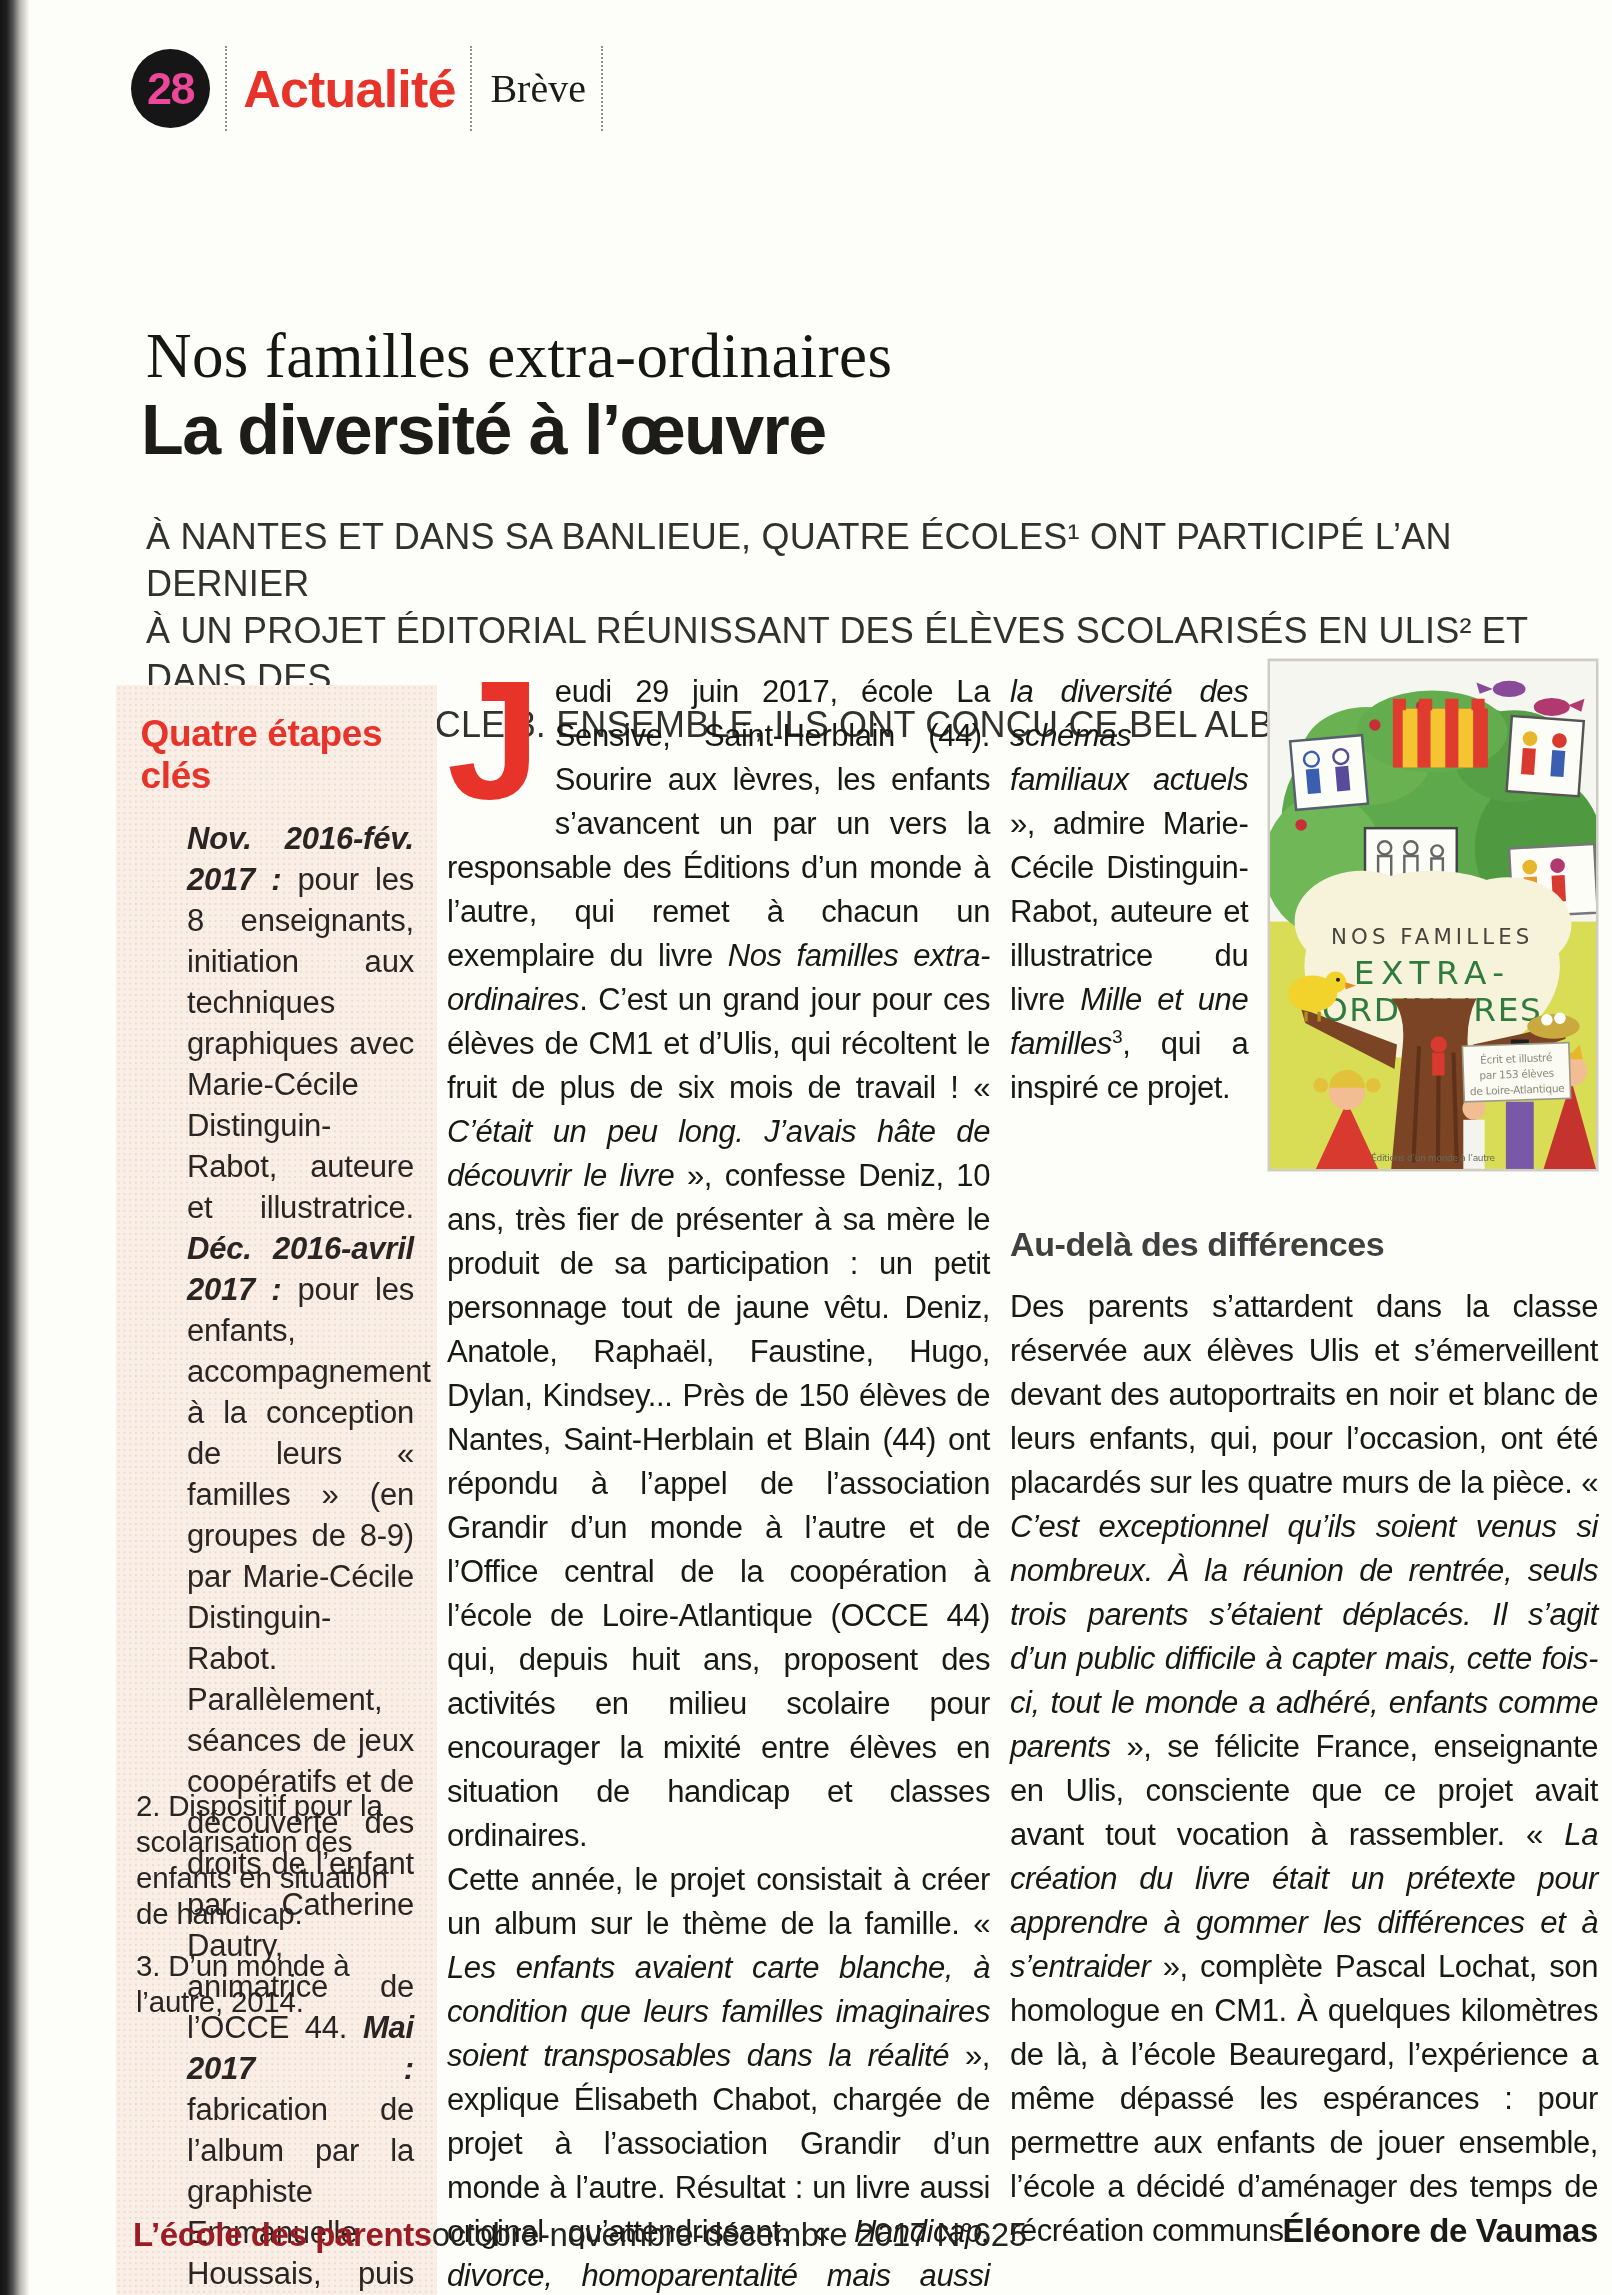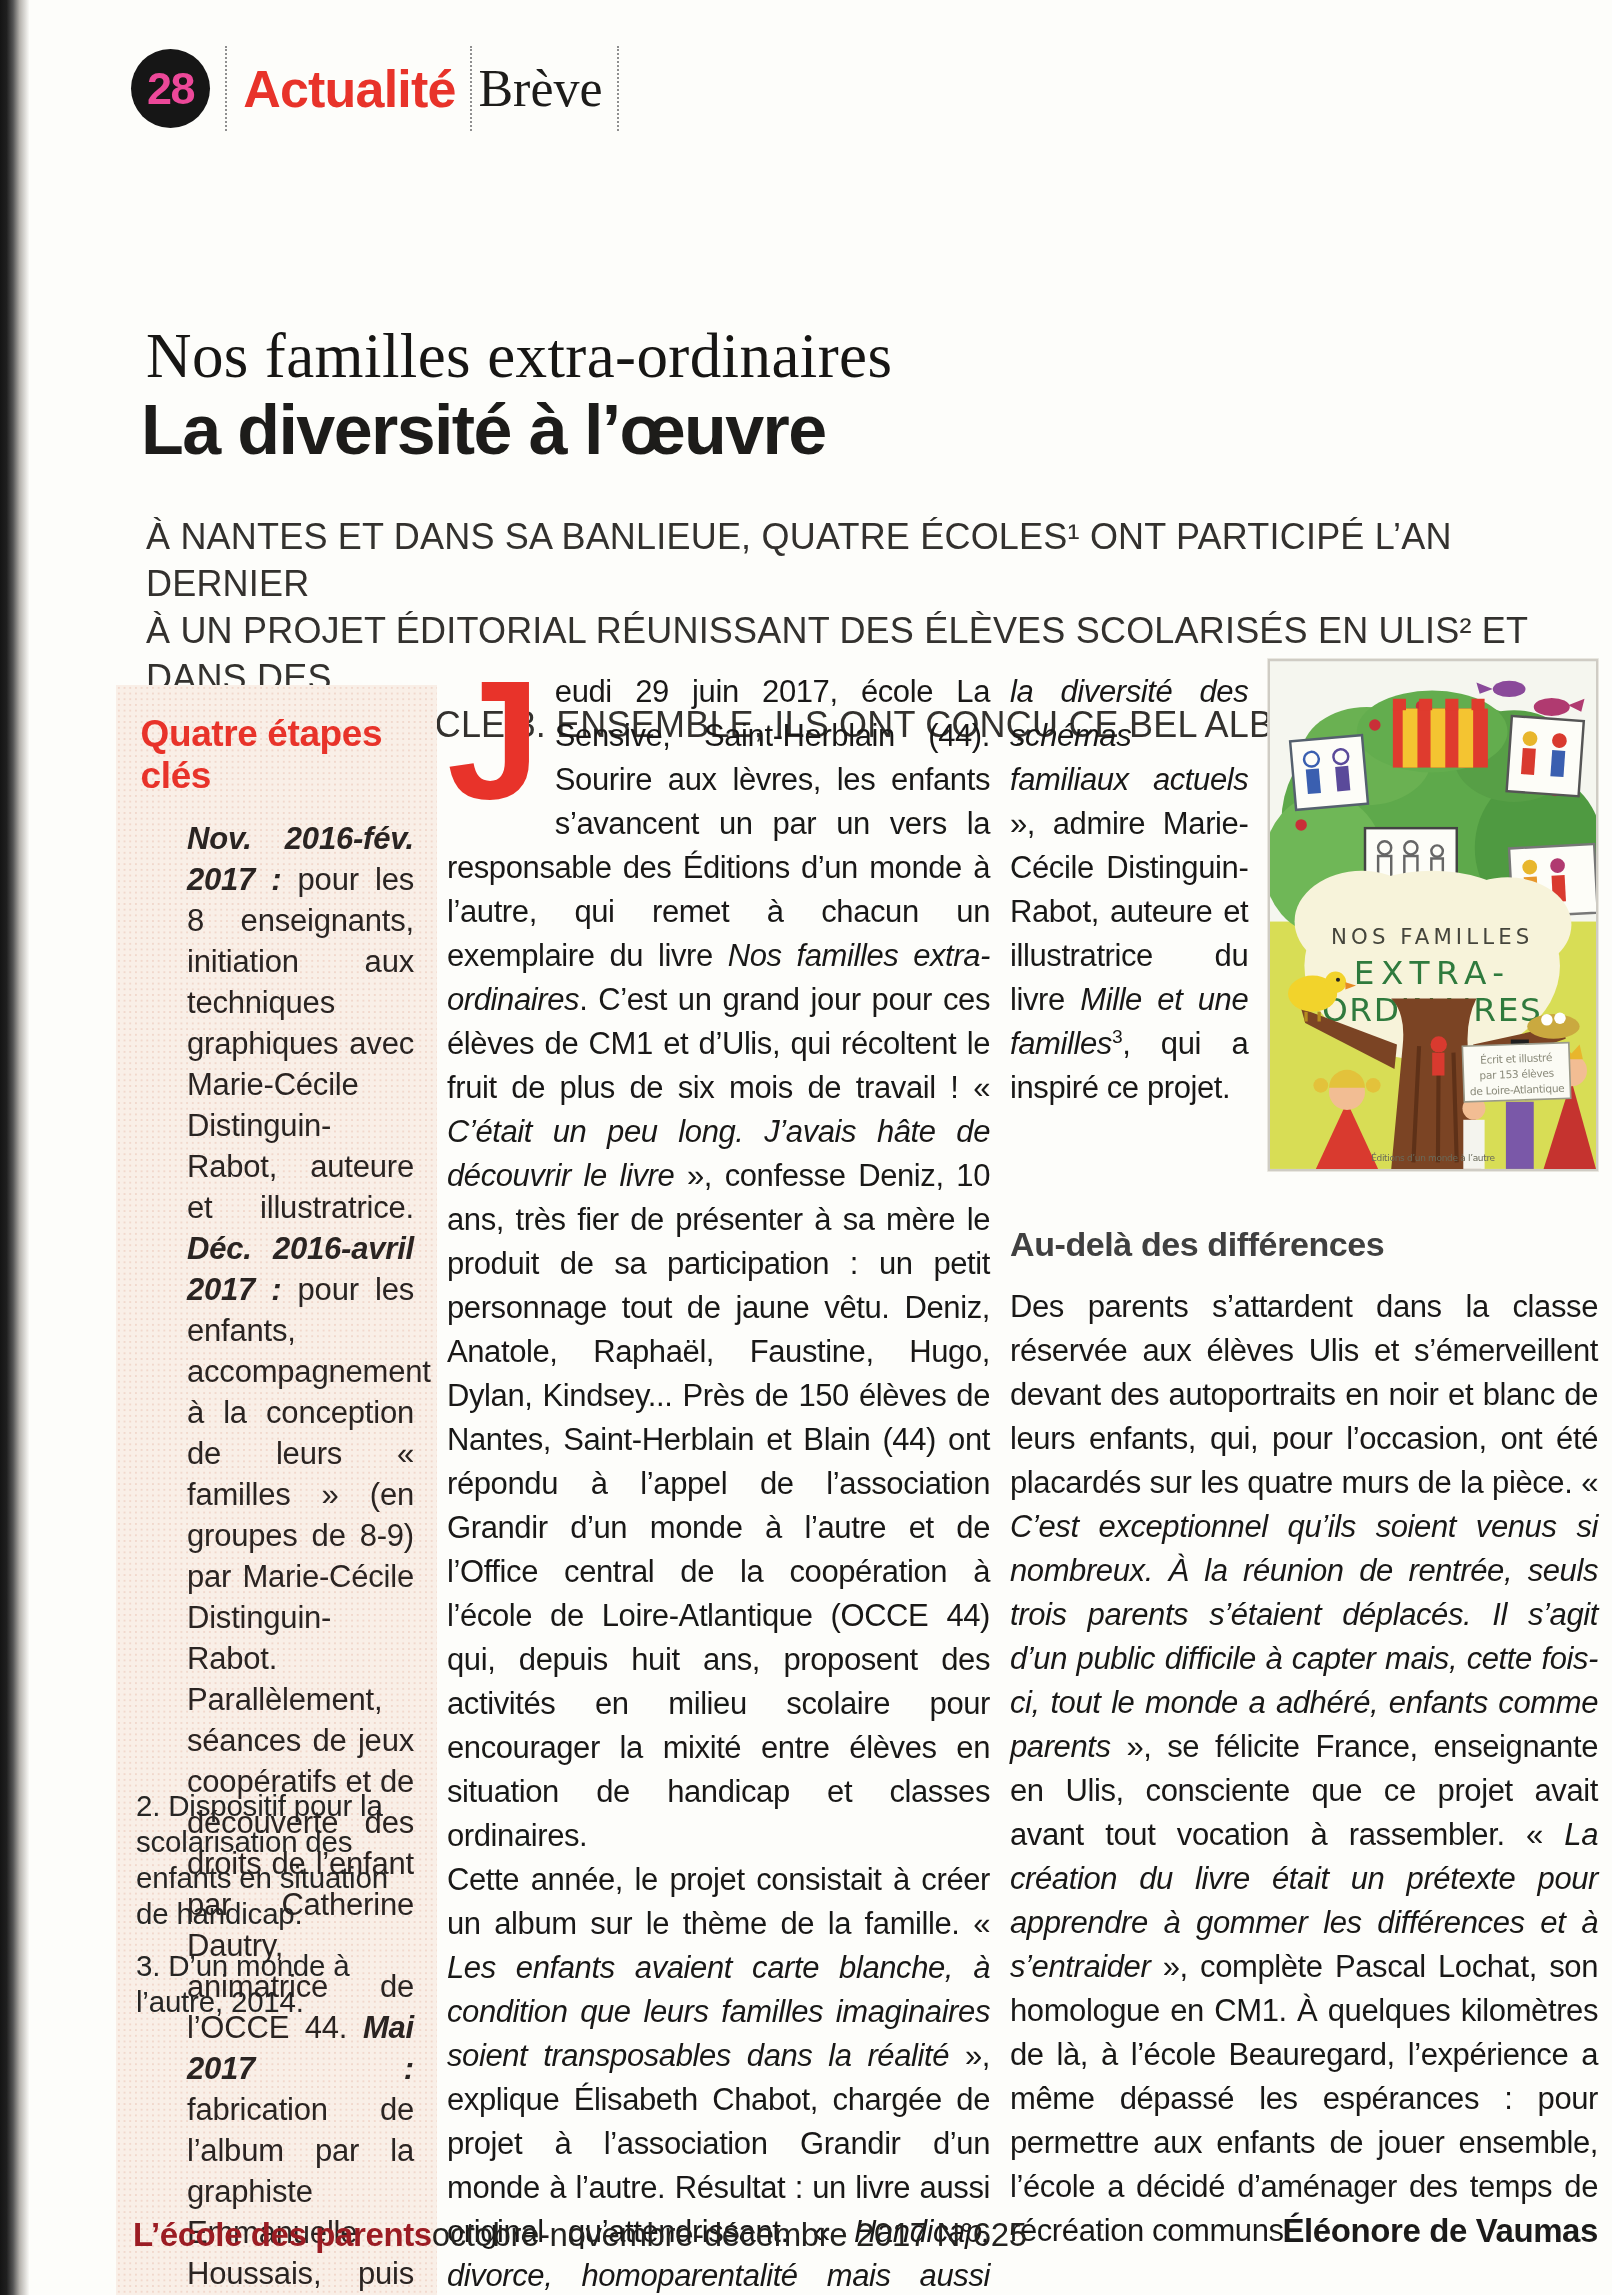--- a/index.html
+++ b/index.html
@@ -22,21 +22,21 @@
   .page-badge{
     width:79px;height:79px;border-radius:50%;background:#161616;
     display:flex;align-items:center;justify-content:center;
     color:#ec4899;font-weight:bold;font-size:45px;letter-spacing:-1.6px;
   }
   .vdot{width:0;height:85px;border-left:2.5px dotted #8f8f8f;margin:0 0 0 14.8px;}
   .section-label{
     margin-left:16.4px;font-weight:bold;font-size:52px;color:#e8332a;letter-spacing:-0.8px;
   }
   .subsection-label{
-    margin-left:6px;font-family:"Liberation Serif", serif;font-size:52px;color:#1d1c1a;
+    margin-left:18px;font-family:"Liberation Serif", serif;font-size:40px;color:#1d1c1a;
   }
   
   .kicker{
     position:absolute;left:146px;top:320px;
     font-family:"Liberation Serif", serif;font-size:63px;color:#171614;letter-spacing:0.4px;
   }
   .title{
     position:absolute;left:141px;top:390px;
     font-size:70px;font-weight:bold;color:#1d1c1a;letter-spacing:-1.6px;
   }

